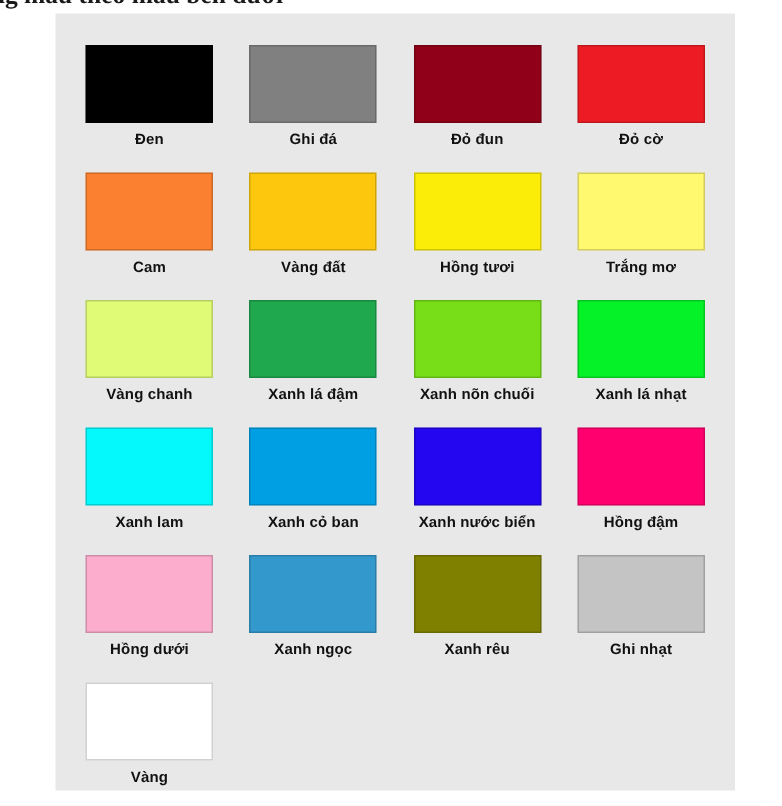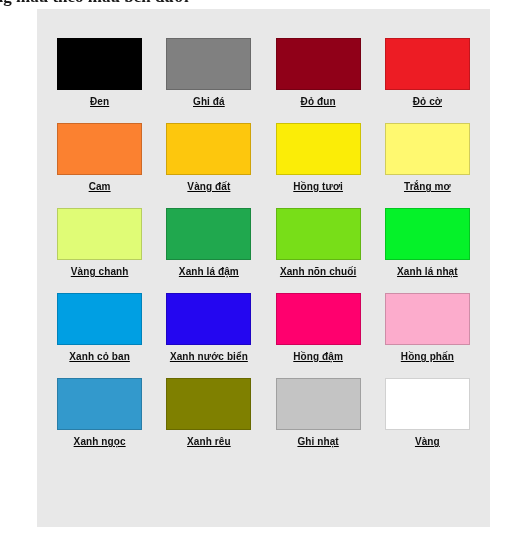--- a/index.html
+++ b/index.html
@@ -50,22 +50,21 @@
     grid-template-columns: repeat(4, 1fr);
     grid-auto-rows: 85px;
     padding: 13px 8px 0 8px;
     box-sizing: border-box;
   }
 
   .swatch-cell {
     display: flex;
     flex-direction: column;
     align-items: center;
-    justify-content: flex-end;
-    text-decoration: underline;
+    justify-content: center;
   }
 
   .swatch-chip {
     width: 85px;
     height: 52px;
     box-sizing: border-box;
     border: 1px solid rgba(0,0,0,0.18);
   }
 
   .swatch-label {
@@ -130,34 +129,38 @@
       </div>
       <div class="swatch-cell">
         <div class="swatch-chip" style="background-color: rgb(120, 222, 24);"></div>
         <div class="swatch-label">Xanh nõn chuối</div>
       </div>
       <div class="swatch-cell">
         <div class="swatch-chip" style="background-color: rgb(5, 242, 41);"></div>
         <div class="swatch-label">Xanh lá nhạt</div>
       </div>
       <div class="swatch-cell">
+        <div class="swatch-chip" style="background-color: rgb(4, 249, 253);"></div>
+        <div class="swatch-label">Xanh lam</div>
+      </div>
+      <div class="swatch-cell">
         <div class="swatch-chip" style="background-color: rgb(0, 159, 227);"></div>
         <div class="swatch-label">Xanh cỏ ban</div>
       </div>
       <div class="swatch-cell">
         <div class="swatch-chip" style="background-color: rgb(36, 6, 240);"></div>
         <div class="swatch-label">Xanh nước biển</div>
       </div>
       <div class="swatch-cell">
         <div class="swatch-chip" style="background-color: rgb(255, 0, 110);"></div>
         <div class="swatch-label">Hồng đậm</div>
       </div>
       <div class="swatch-cell">
         <div class="swatch-chip" style="background-color: rgb(252, 172, 204);"></div>
-        <div class="swatch-label">Hồng phấn</div>
+        <div class="swatch-label">Hồng dưới</div>
       </div>
       <div class="swatch-cell">
         <div class="swatch-chip" style="background-color: rgb(51, 153, 204);"></div>
         <div class="swatch-label">Xanh ngọc</div>
       </div>
       <div class="swatch-cell">
         <div class="swatch-chip" style="background-color: rgb(127, 128, 0);"></div>
         <div class="swatch-label">Xanh rêu</div>
       </div>
       <div class="swatch-cell">

